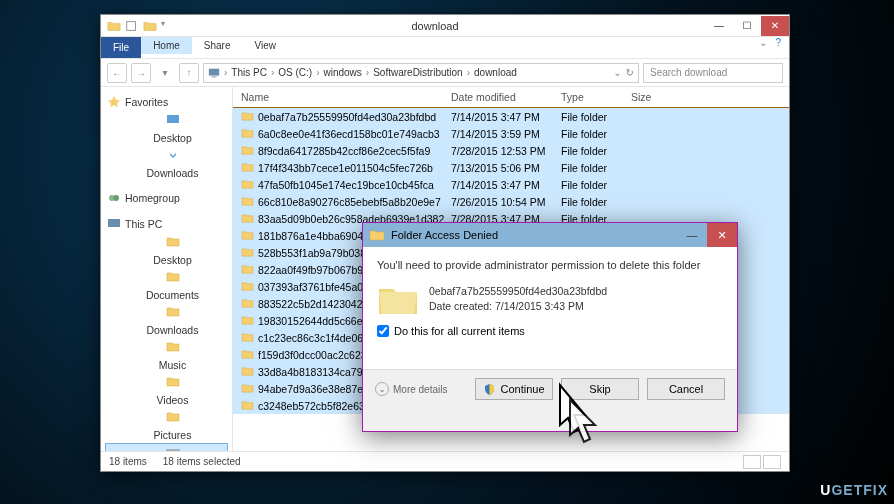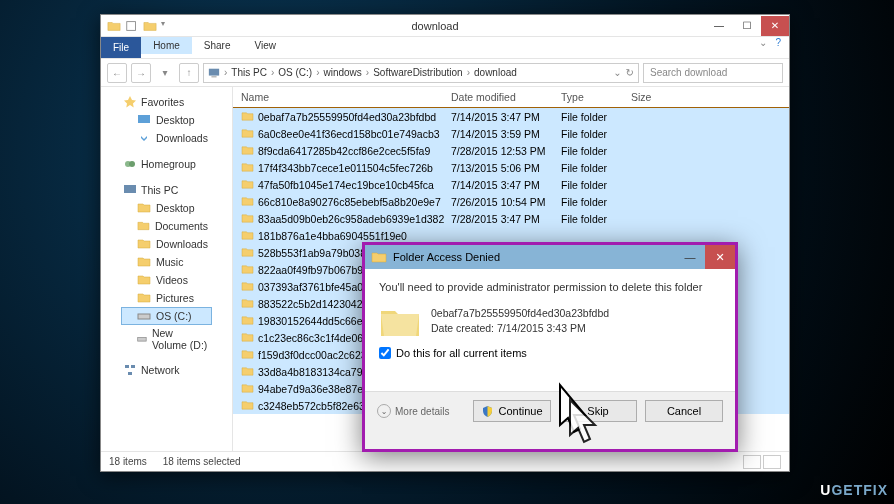--- a/index.html
+++ b/index.html
@@ -16,42 +16,42 @@
   .menubar .file { background: #2b579a; color: #fff; padding: 3px 12px; height: 100%; display: flex; align-items: center; }
   .menubar .menu-item { padding: 3px 12px; color: #333; }
   .menubar .menu-item.selected { background: #cce8ff; }
   .navbar { height: 28px; display: flex; align-items: center; gap: 4px; padding: 0 6px; border-bottom: 1px solid #e5e5e5; }
   .navbtn { width: 20px; height: 20px; border: 1px solid #ccc; border-radius: 2px; display: flex; align-items: center; justify-content: center; font-size: 10px; color: #888; }
   .addressbar { flex: 1; height: 20px; border: 1px solid #ccc; display: flex; align-items: center; font-size: 10px; padding: 0 4px; gap: 4px; }
   .addressbar .crumb { color: #333; }
   .addressbar .sep { color: #888; }
   .searchbox { width: 140px; height: 20px; border: 1px solid #ccc; font-size: 10px; color: #888; padding: 0 6px; display: flex; align-items: center; text-align: center; }
   .body { display: flex; height: calc(100% - 22px - 22px - 28px - 20px); }
-  .sidebar { width: 132px; border-right: 1px solid #e5e5e5; padding: 6px 20px; font-size: 10.5px; overflow: hidden; }
+  .sidebar { width: 132px; border-right: 1px solid #e5e5e5; padding: 6px 4px; font-size: 10.5px; overflow: hidden; }
   .sb-group { margin-bottom: 8px; }
   .sb-head { display: flex; align-items: center; gap: 4px; padding: 2px 2px; color: #333; }
-  .sb-item { display: flex; align-items: center; gap: 5px; padding: 2px 4px 2px 16px; color: #333; }
+  .sb-item { display: flex; align-items: center; gap: 5px; padding: 2px 4px 2px 16px; color: #333; flex-direction: column; }
   .sb-item.selected { background: #cce8ff; border: 1px solid #7bb3e0; padding: 1px 3px 1px 15px; }
   .sb-icon { width: 14px; height: 14px; display: inline-flex; }
   .filelist { flex: 1; font-size: 10.5px; overflow: hidden; }
   .fl-header { display: flex; padding: 4px 8px; color: #555; border-bottom: 1px solid #a16207; }
   .col-name { width: 210px; }
   .col-date { width: 110px; }
   .col-type { width: 70px; }
   .col-size { width: 50px; }
   .fl-row { display: flex; padding: 1px 8px; align-items: center; height: 17px; }
   .fl-row.selected { background: #cce8ff; }
   .fl-row .col-name { display: flex; align-items: center; gap: 4px; white-space: nowrap; overflow: hidden; }
   .folder-mini { width: 13px; height: 11px; }
   .statusbar { height: 20px; border-top: 1px solid #e5e5e5; display: flex; align-items: center; font-size: 10px; padding: 0 8px; gap: 16px; color: #444; }
   .statusbar .spacer { flex: 1; }
   .view-icons { display: flex; gap: 2px; }
   .view-icons div { width: 18px; height: 14px; border: 1px solid #ccc; }
   
-  .dialog { position: absolute; left: 362px; top: 222px; width: 376px; height: 210px; background: #f0f0f0; border: 3px solid #a21caf; box-shadow: 0 5px 25px rgba(0,0,0,0.5); font-size: 11px; margin-top: 20px; }
+  .dialog { position: absolute; left: 362px; top: 222px; width: 376px; height: 210px; background: #f0f0f0; border: 1px solid #a21caf; box-shadow: 0 5px 25px rgba(0,0,0,0.5); font-size: 11px; }
   .dlg-title { height: 24px; background: #87b4d6; display: flex; align-items: center; }
   .dlg-title .icon { width: 16px; height: 16px; margin: 0 6px; }
   .dlg-title .text { flex: 1; color: #000; }
   .dlg-btns { display: flex; height: 100%; }
   .dlg-btn { width: 30px; display: flex; align-items: center; justify-content: center; }
   .dlg-btn.min { color: #333; }
   .dlg-btn.close { background: #c75050; color: #fff; }
   .dlg-body { padding: 12px 14px; background: #fff; height: 122px; }
   .dlg-msg { margin-bottom: 10px; color: #333; }
   .dlg-file { display: flex; gap: 10px; align-items: center; margin: 8px 0; }

